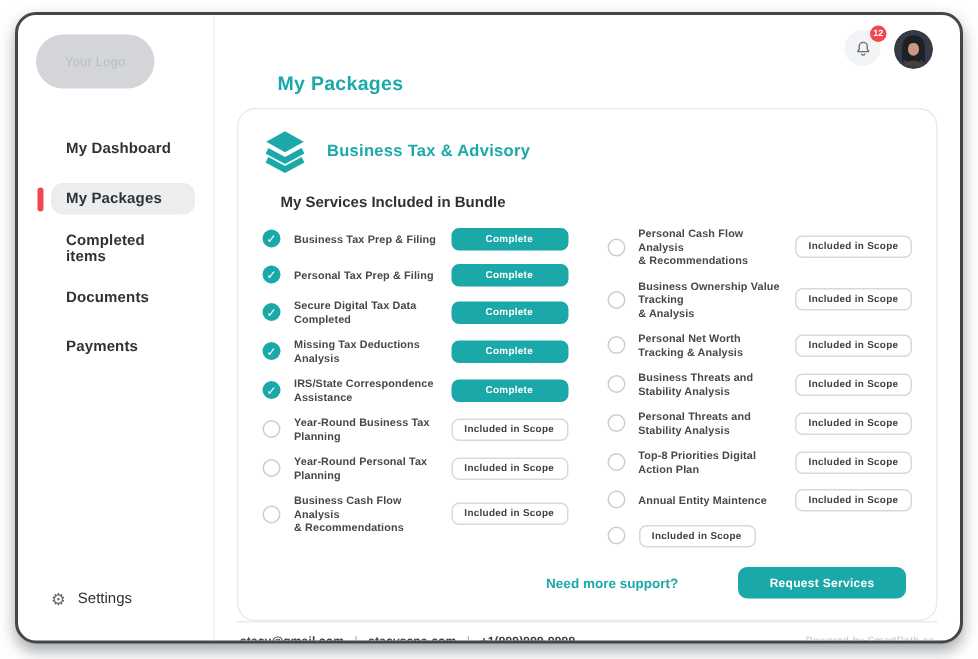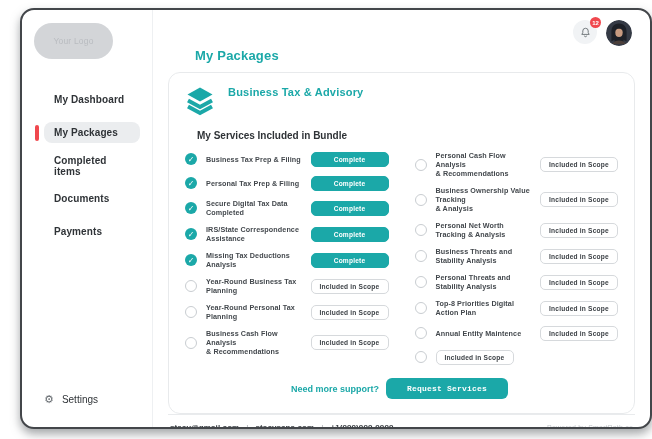--- a/index.html
+++ b/index.html
@@ -4,21 +4,21 @@
 <style>
   :root{
     --accent:#1BA8A8;
     --red:#F0484E;
   }
   *{box-sizing:border-box;margin:0;padding:0;}
   html,body{width:652px;height:439px;background:#ffffff;
     font-family:"Liberation Sans","DejaVu Sans",sans-serif;overflow:hidden;}
   
   .frame{
-    position:absolute;left:20px;top:8px;width:632px;height:421px;
+    position:absolute;left:10px;top:8px;width:632px;height:421px;
     background:#fff;border:2px solid #43464a;border-radius:14px;
     box-shadow:0 5px 10px rgba(90,94,98,.55);
     display:flex;overflow:hidden;
   }
   
   .sidebar{width:131px;flex:0 0 131px;border-right:1px solid #eef0f2;
     padding:13px 0 0 0;position:relative;}
   .logo-pill{margin-left:12px;width:79px;height:36px;border-radius:18px;
     background:#d3d5d8;color:#b9bcc0;font-size:8.5px;letter-spacing:.2px;
     display:flex;align-items:center;justify-content:center;}
@@ -44,47 +44,47 @@
   .bell-wrap svg{width:13px;height:13px;}
   .badge{position:absolute;top:-3px;right:-4px;min-width:11px;height:11px;
     border-radius:6px;background:var(--red);color:#fff;font-size:6px;font-weight:700;
     display:flex;align-items:center;justify-content:center;padding:0 2px;}
   .avatar{width:26px;height:26px;border-radius:50%;overflow:hidden;cursor:pointer;}
   .page-title{margin:2px 0 9px 27px;font-size:13px;font-weight:700;
     color:var(--accent);letter-spacing:.2px;}
   
   .card{border:1px solid #e8eaec;border-radius:12px;padding:13px 16px 14px 16px;
     background:#fff;}
-  .bundle-header{display:flex;align-items:flex-start;gap:13px;}
+  .bundle-header{display:flex;align-items:center;gap:13px;}
   .bundle-icon{width:30px;height:30px;flex:0 0 30px;}
   .bundle-title{font-size:11px;font-weight:700;color:var(--accent);letter-spacing:.2px;}
   .section-title{margin:14px 0 10px 12px;font-size:10px;font-weight:700;color:#2f3337;}
   .svc-grid{display:grid;grid-template-columns:1fr 1fr;column-gap:26px;}
   .svc-col{display:flex;flex-direction:column;gap:8px;}
   .svc-row{display:flex;align-items:center;min-height:16px;}
   .svc-state{width:12px;height:12px;flex:0 0 12px;border-radius:50%;margin-right:9px;
     position:relative;cursor:pointer;}
   .svc-state.done{background:var(--accent);}
   .svc-state.done::after{content:"\2713";position:absolute;left:0;top:0;width:12px;height:12px;
     color:#fff;font-size:8px;font-weight:700;display:flex;align-items:center;justify-content:center;}
   .svc-state.todo{background:#fff;border:1px solid #c9cdd1;}
   .svc-labels{flex:1;min-width:0;padding-right:6px;}
   .svc-label-main,.svc-label-sub{font-size:7.2px;font-weight:600;color:#43484d;
     line-height:1.25;letter-spacing:.1px;}
   .svc-status{flex:0 0 78px;width:78px;height:15px;border-radius:5px;font-size:6.6px;
     font-weight:700;display:flex;align-items:center;justify-content:center;cursor:pointer;
     letter-spacing:.2px;}
   .svc-status.complete{background:var(--accent);color:#fff;border:1px solid var(--accent);}
   .svc-status.scope{background:#fff;color:#3c4146;border:1px solid #d6d9dc;}
-  .support-row{margin-top:13px;display:flex;justify-content:center;align-items:center;
-    gap:7px;padding-right:4px;}
+  .support-row{margin-top:13px;display:flex;justify-content:flex-end;align-items:center;
+    gap:40px;padding-right:4px;}
   .support-link{font-size:9px;font-weight:700;color:var(--accent);cursor:pointer;}
   .request-btn{background:var(--accent);color:#fff;border:none;border-radius:6px;
     font-size:8px;font-weight:700;padding:6px 21px;cursor:pointer;
-    font-family:Liberation Mono, monospace;letter-spacing:.2px;}
+    font-family:Liberation Sans, sans-serif;letter-spacing:.2px;}
   
   .footer{margin-top:auto;border-top:1px solid #e9ebed;display:flex;
     justify-content:space-between;align-items:center;padding:8px 2px 10px 2px;}
   .contacts{font-size:8px;font-weight:700;color:#3b4045;letter-spacing:.1px;}
   .contact-item+.contact-item::before{content:"|";margin:0 7px;color:#9ba0a5;font-weight:400;}
   .powered{font-size:7px;color:#c3c7cb;letter-spacing:.2px;}
 </style>
 </head>
 <body>
 
@@ -185,30 +185,30 @@
     <span class="svc-labels">
       <div class="svc-label-main">Secure Digital Tax Data Completed</div>
 
     </span>
     <span class="svc-status complete">Complete</span>
   </div>
 
   <div class="svc-row">
     <span class="svc-state done"></span>
     <span class="svc-labels">
+      <div class="svc-label-main">Missing Tax Deductions Analysis</div>
+
+    </span>
+    <span class="svc-status complete">Complete</span>
+  </div>
+
+  <div class="svc-row">
+    <span class="svc-state done"></span>
+    <span class="svc-labels">
       <div class="svc-label-main">IRS/State Correspondence Assistance</div>
-
-    </span>
-    <span class="svc-status complete">Complete</span>
-  </div>
-
-  <div class="svc-row">
-    <span class="svc-state done"></span>
-    <span class="svc-labels">
-      <div class="svc-label-main">Missing Tax Deductions Analysis</div>
 
     </span>
     <span class="svc-status complete">Complete</span>
   </div>
 
   <div class="svc-row">
     <span class="svc-state todo"></span>
     <span class="svc-labels">
       <div class="svc-label-main">Year-Round Business Tax Planning</div>
 

